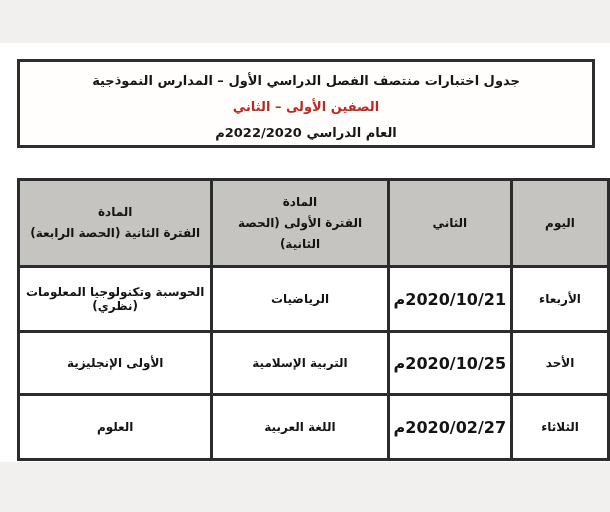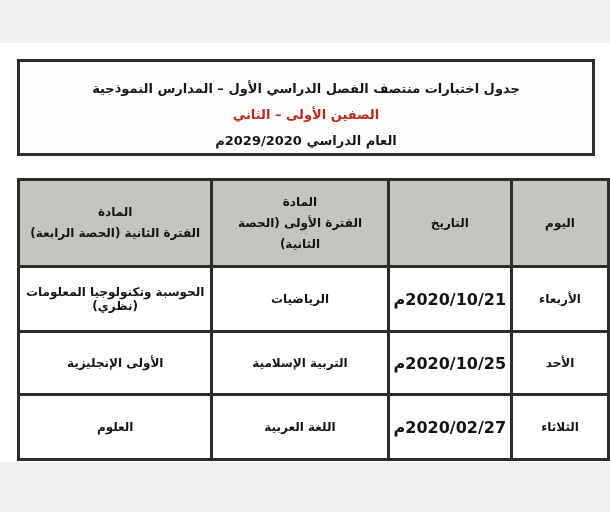--- a/index.html
+++ b/index.html
@@ -18,21 +18,21 @@
   }
   .title-box {
     position: absolute;
     left: 17px; top: 16px;
     width: 572px; height: 78px;
     border: 3px solid #2e2e2e;
     background: #fffefd;
     direction: rtl;
     text-align: center;
     font-weight: bold;
-    padding-top: 13px;
+    padding-top: 5px;
     box-sizing: content-box;
   }
   .title-line1 { font-size: 13px; color: #161616; line-height: 27px; }
   .title-line2 { font-size: 13px; color: #c2271d; line-height: 26px; }
   .title-line3 { font-size: 13px; color: #161616; line-height: 25px; }
 
   table.exam-table {
     position: absolute;
     left: 17px; top: 135px;
     border-collapse: collapse;
@@ -69,28 +69,28 @@
   td.cell-date { font-size: 16px; margin-left: 8px; }
 </style>
 </head>
 <body>
 
 <div class="page-white">
 
   <div class="title-box">
     <div class="title-line1">جدول اختبارات منتصف الفصل الدراسي الأول – المدارس النموذجية</div>
     <div class="title-line2">الصفين الأولى – الثاني</div>
-    <div class="title-line3">العام الدراسي 2029/2020م</div>
+    <div class="title-line3">العام الدراسي 2022/2020م</div>
   </div>
 
   <table class="exam-table" dir="rtl">
     <thead>
       <tr>
         <th class="col-day">اليوم</th>
-        <th class="col-date">التاريخ</th>
+        <th class="col-date">الثاني</th>
         <th class="col-p1">المادة
 الفترة الأولى (الحصة الثانية)</th>
         <th class="col-p2">المادة
 الفترة الثانية (الحصة الرابعة)</th>
       </tr>
     </thead>
     <tbody>
       <tr class="row-1">
         <td class="cell-day">الأربعاء</td>
         <td class="cell-date">2020/10/21م</td>

